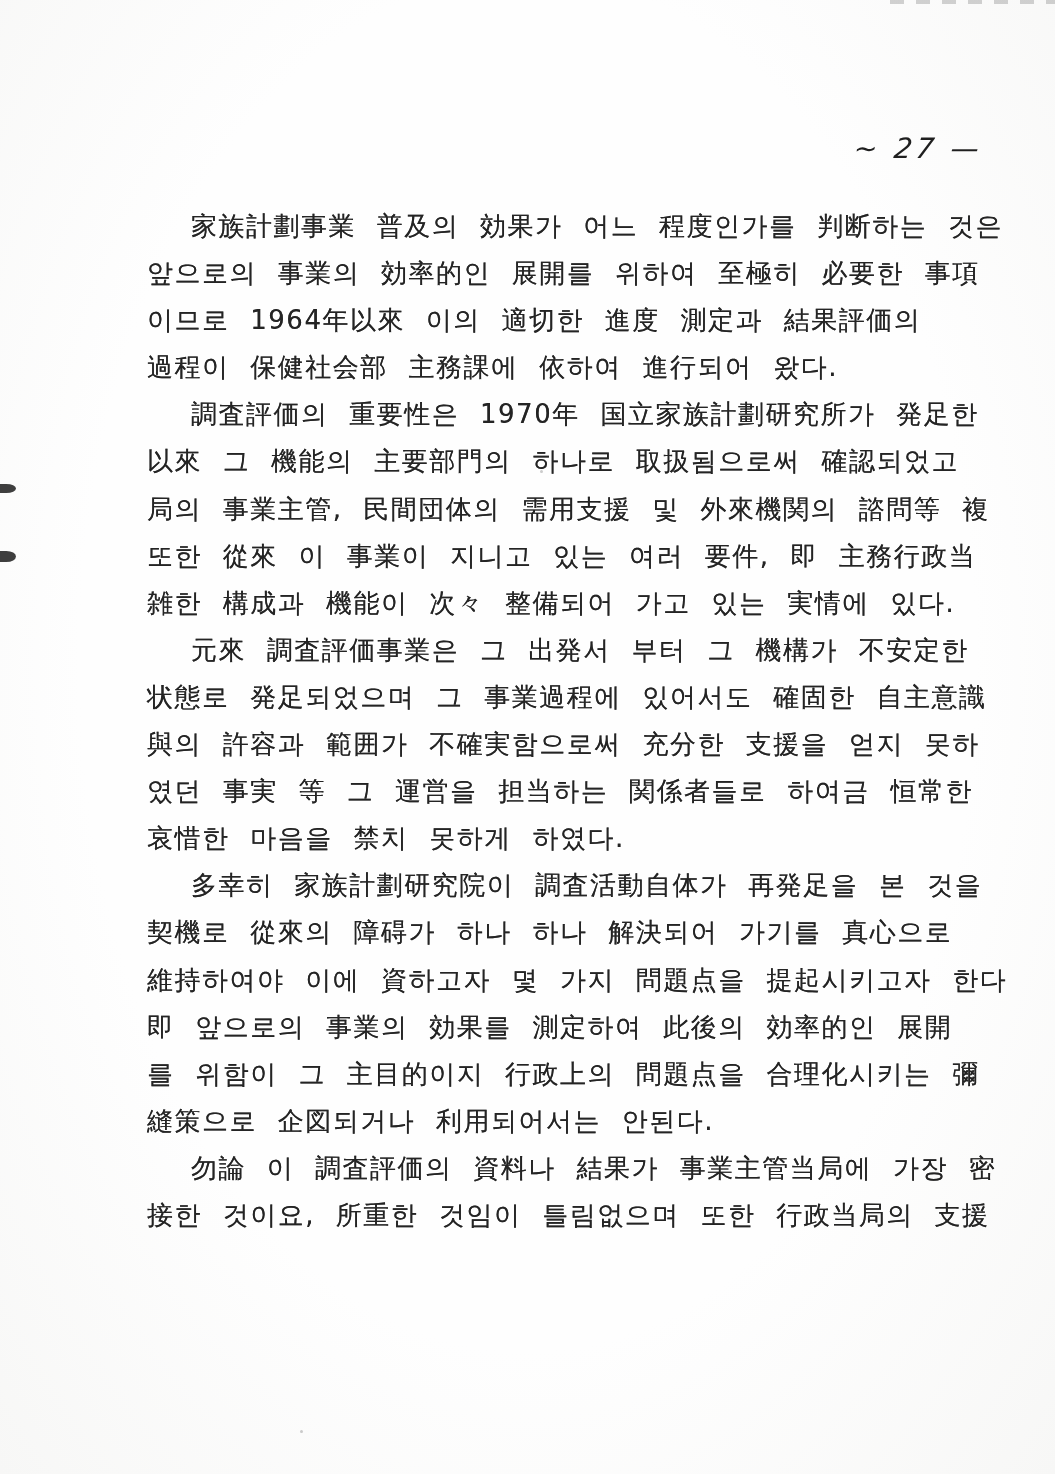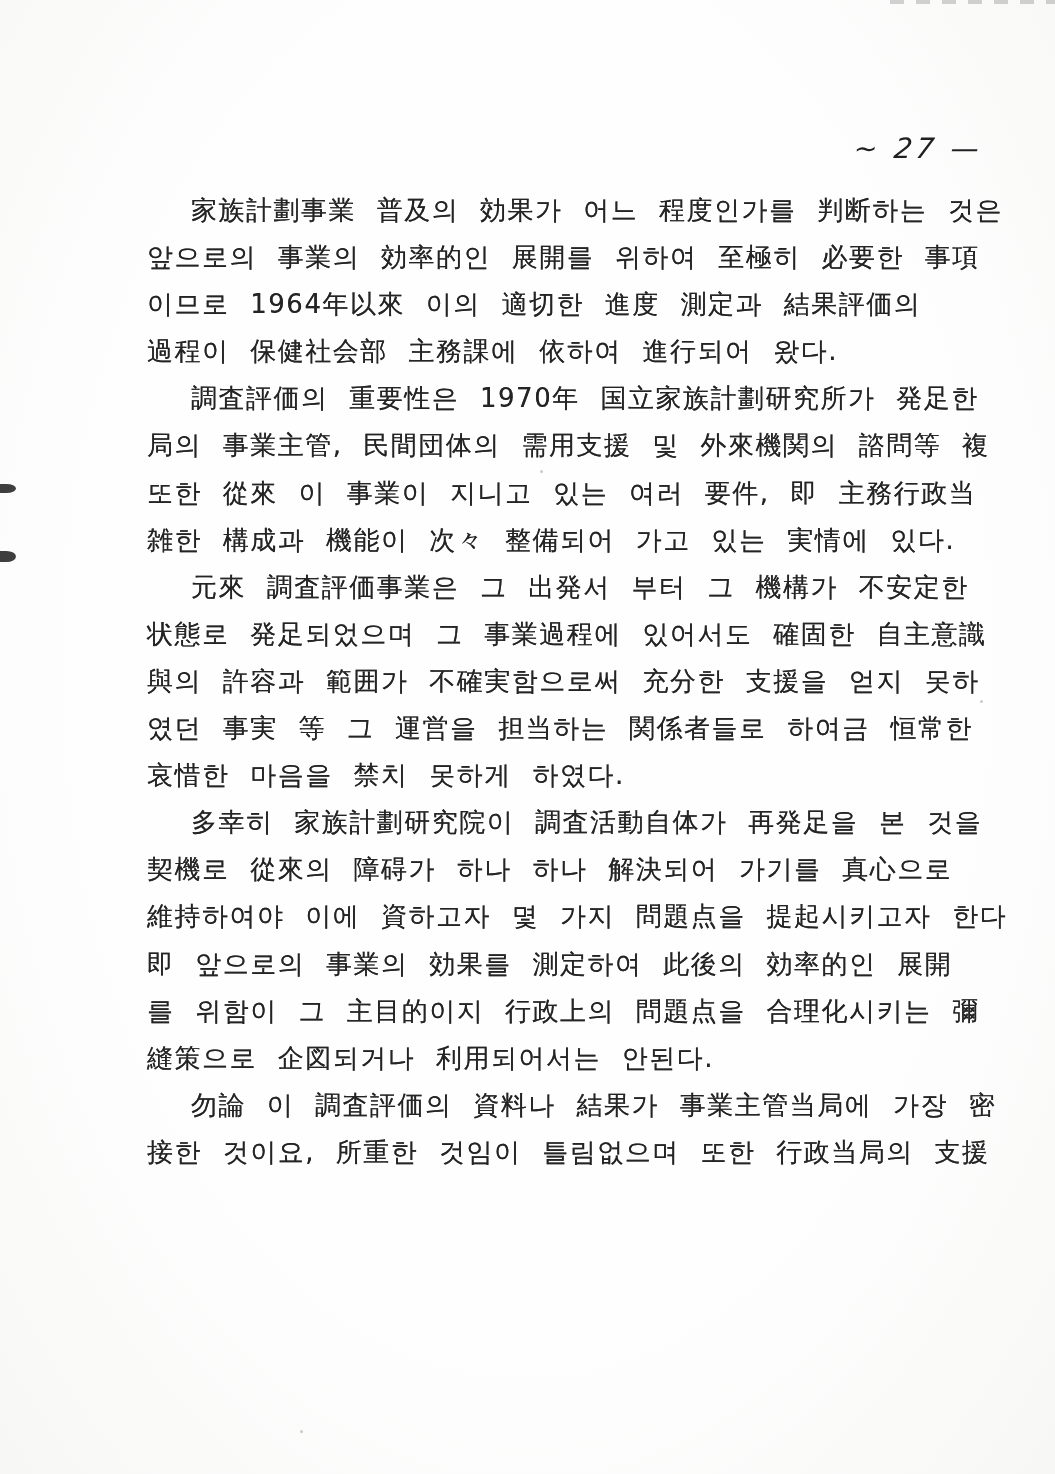--- a/index.html
+++ b/index.html
@@ -59,21 +59,21 @@
     right: 72px;
     font-size: 28px;
     color: #1f1f1f;
     font-style: italic;
     letter-spacing: 4px;
     transform: skewX(-8deg);
   }
   .text-block {
     position: absolute;
     left: 147px;
-    top: 187px;
+    top: 203px;
     width: 812px;
   }
   .line {
     height: 47.1px;
     line-height: 47.1px;
     font-size: 26px;
     color: #242424;
     letter-spacing: 1.5px;
     word-spacing: 11px;
     white-space: nowrap;
@@ -96,20 +96,21 @@
   <div class="speck" style="left:980px; top:700px;"></div>
 
   <div class="page-number">~ 27 —</div>
 
   <div class="text-block">
     <div class="line indent">家族計劃事業 普及의 効果가 어느 程度인가를 判断하는 것은</div>
     <div class="line">앞으로의 事業의 効率的인 展開를 위하여 至極히 必要한 事項</div>
     <div class="line">이므로 1964年以來 이의 適切한 進度 測定과 結果評価의</div>
     <div class="line">過程이 保健社会部 主務課에 依하여 進行되어 왔다.</div>
     <div class="line indent">調査評価의 重要性은 1970年 国立家族計劃研究所가 発足한</div>
+    <div class="line">以來 그 機能의 主要部門의 하나로 取扱됨으로써 確認되었고</div>
     <div class="line">局의 事業主管, 民間団体의 需用支援 및 外來機関의 諮問等 複</div>
     <div class="line">또한 從來 이 事業이 지니고 있는 여러 要件, 即 主務行政当</div>
     <div class="line">雑한 構成과 機能이 次々 整備되어 가고 있는 実情에 있다.</div>
     <div class="line indent">元來 調査評価事業은 그 出発서 부터 그 機構가 不安定한</div>
     <div class="line">状態로 発足되었으며 그 事業過程에 있어서도 確固한 自主意識</div>
     <div class="line">與의 許容과 範囲가 不確実함으로써 充分한 支援을 얻지 못하</div>
     <div class="line">였던 事実 等 그 運営을 担当하는 関係者들로 하여금 恒常한</div>
     <div class="line">哀惜한 마음을 禁치 못하게 하였다.</div>
     <div class="line indent">多幸히 家族計劃研究院이 調査活動自体가 再発足을 본 것을</div>
     <div class="line">契機로 從來의 障碍가 하나 하나 解決되어 가기를 真心으로</div>

